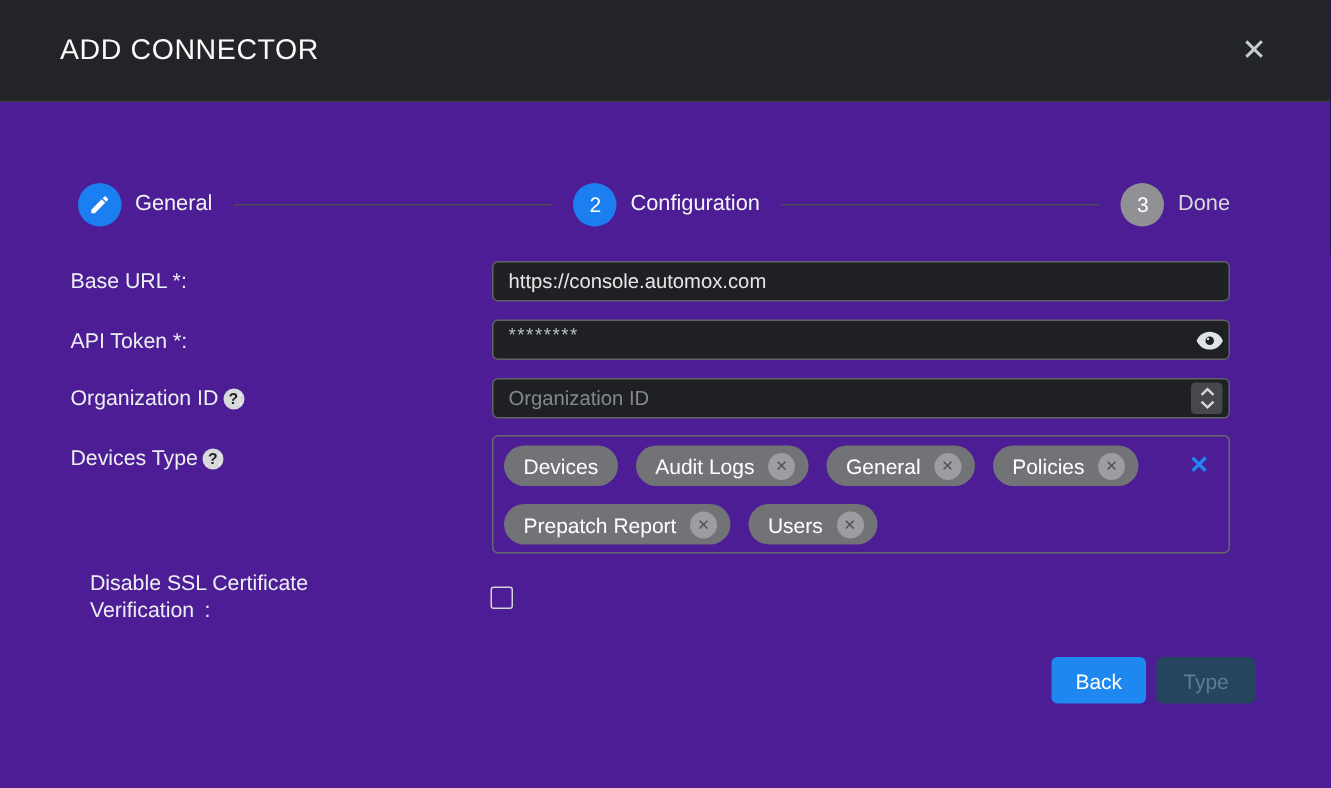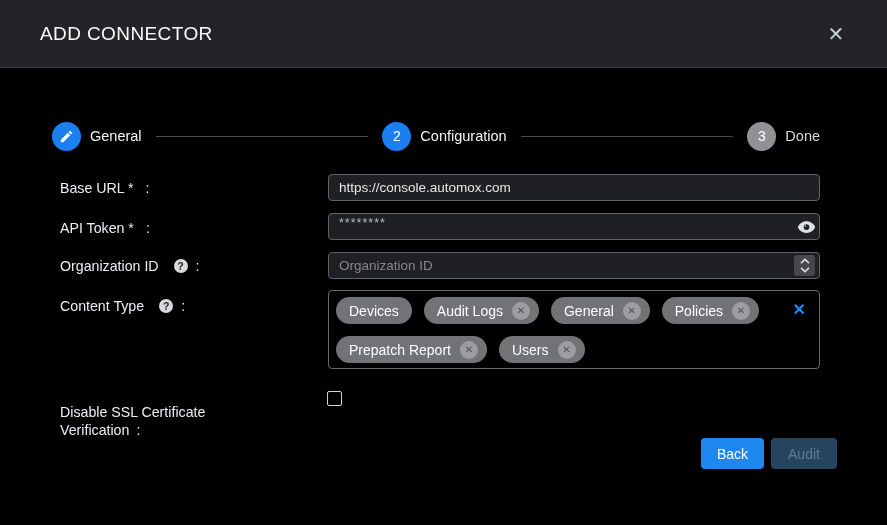--- a/index.html
+++ b/index.html
@@ -3,21 +3,21 @@
 <meta charset="utf-8">
 <style>
   * { margin: 0; padding: 0; box-sizing: border-box; }
   html, body { background: #141518; }
   body { font-family: "Liberation Sans", sans-serif; }
 
   .dialog {
     position: relative;
     width: 887px;
     height: 525px;
-    background: #000000;
+    background: #4c1d95;
     color: #eceff1;
     overflow: hidden;
   }
 
   
   .dlg-header {
     position: absolute;
     top: 0; left: 0; right: 0;
     height: 68px;
     background: #232427;
@@ -72,26 +72,26 @@
   .step-line {
     flex: 1 1 auto;
     height: 1px;
     background: #4a4b4e;
     margin: 0 14px;
   }
 
   
   .field-label {
     position: absolute;
-    left: 60px;
+    left: 47px;
     font-size: 14.2px;
     color: #eceff1;
     display: flex;
     align-items: center;
-    gap: 12px;
+    gap: 0;
     justify-content: flex-end;
   }
   .help-badge {
     display: inline-flex;
     width: 14px; height: 14px;
     border-radius: 50%;
     background: #d9dadc;
     color: #1f2023;
     font-size: 10.5px;
     font-weight: 700;
@@ -182,21 +182,21 @@
     font-size: 16px;
     font-weight: 700;
     cursor: pointer;
     user-select: none;
   }
 
   
   .ssl-label {
     position: absolute;
     left: 60px;
-    top: 404px;
+    top: 381px;
     width: 196px;
     font-size: 14.2px;
     line-height: 17.5px;
     color: #eceff1;
   }
   .ssl-colon { margin-left: 7px; }
   .checkbox {
     position: absolute;
     left: 327px;
     top: 391px;
@@ -290,21 +290,21 @@
   </div>
   <input class="text-input" style="top: 252px;" type="text" placeholder="Organization ID">
   <div class="spinner-box">
     <svg width="10" height="15" viewBox="0 0 10 15">
       <path d="M1 5.2 5 1.4 9 5.2" stroke="#d7d8da" stroke-width="1.6" fill="none"></path>
       <path d="M1 9.8 5 13.6 9 9.8" stroke="#d7d8da" stroke-width="1.6" fill="none"></path>
     </svg>
   </div>
 
   <div class="field-label" style="top:298px">
-    <span>Content Type</span>
+    <span>Devices Type</span>
     <span class="help-badge">?</span>
     <span style="margin-left:-4px">:</span>
   </div>
   <div class="tag-box">
     <div class="tag-pill">
       <span>Devices</span>
     </div>
     <div class="tag-pill">
       <span>Audit Logs</span>
       <span class="tag-remove">✕</span>
@@ -327,15 +327,15 @@
     </div>
     <div class="tag-clear">✕</div>
   </div>
 
   <div class="ssl-label">
     <span>Disable SSL Certificate Verification</span><span class="ssl-colon">:</span>
   </div>
   <span class="checkbox"></span>
 
   <button class="btn btn-back">Back</button>
-  <button class="btn btn-next">Audit</button>
+  <button class="btn btn-next">Type</button>
 
 </div>
 
 </body></html>

